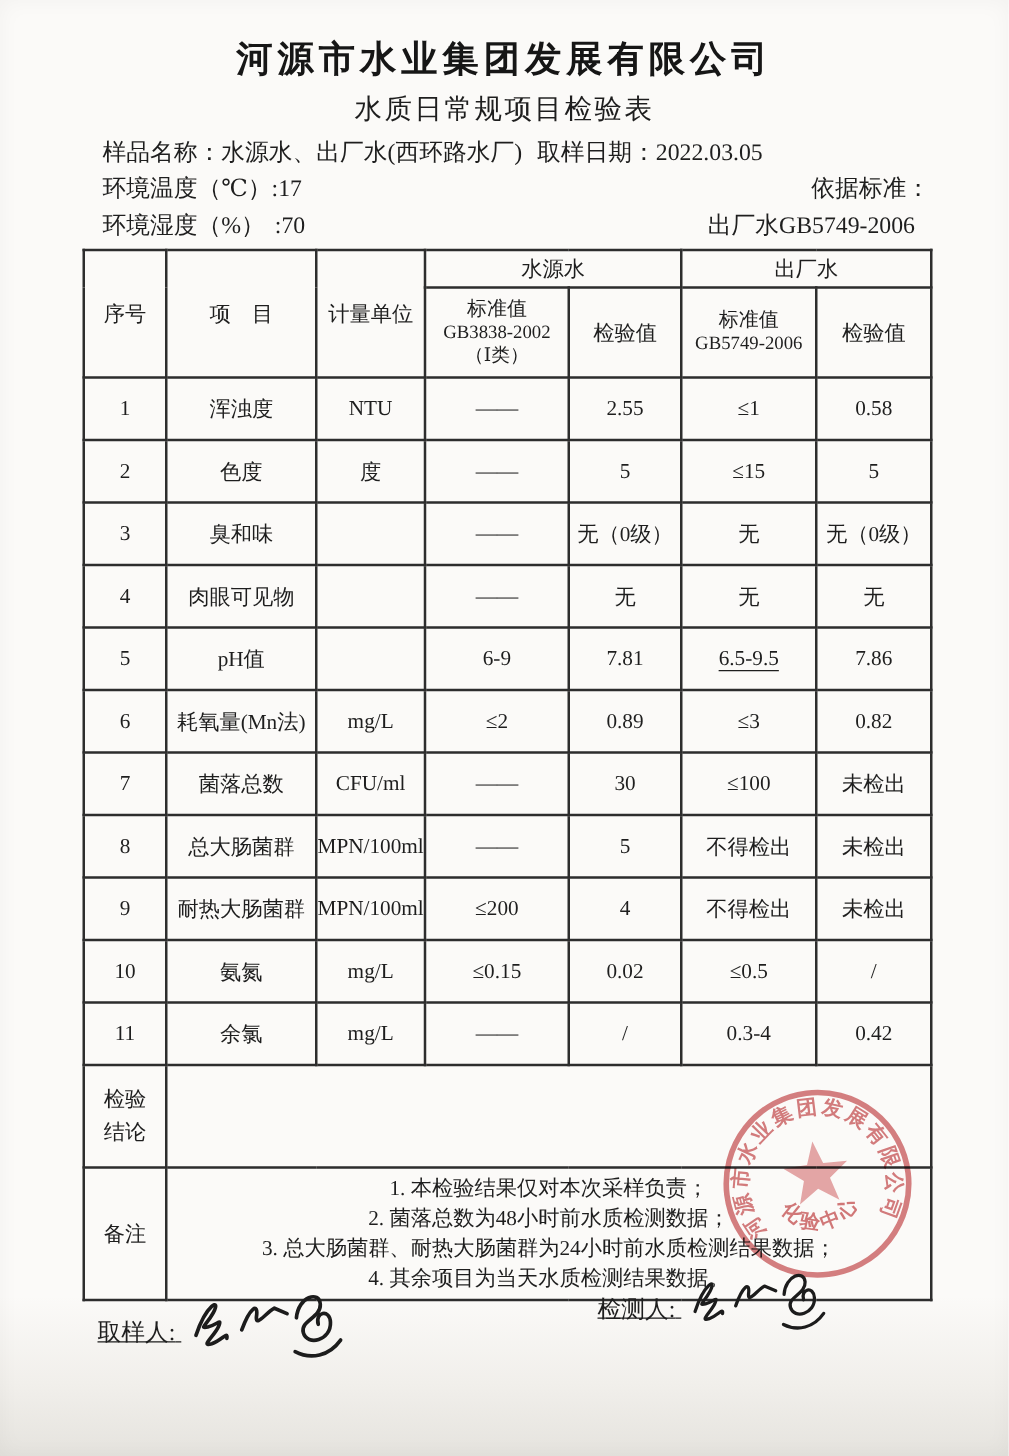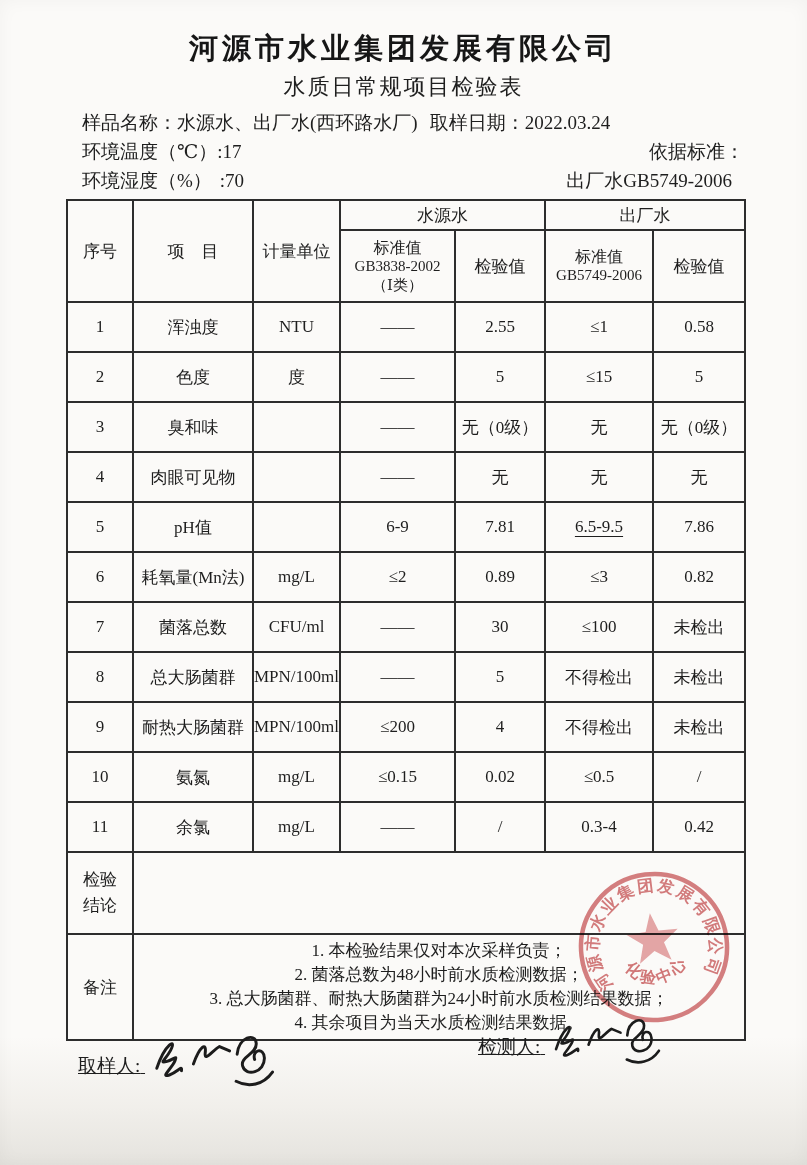--- a/index.html
+++ b/index.html
@@ -45,21 +45,21 @@
 <div class="page">
 
   <div class="company-name">河源市水业集团发展有限公司</div>
   <div class="doc-title">水质日常规项目检验表</div>
 
   <div class="meta">
     <div class="meta-row">
       <span>样品名称：</span>
         <span>水源水、出厂水(西环路水厂)</span>
       <span class="gap">取样日期：</span>
-        <span>2022.03.24</span>
+        <span>2022.03.05</span>
     </div>
     <div class="meta-row">
       <span>环境温度（℃）</span>
         <span>:17</span>
       <span class="right">依据标准：</span>
     </div>
     <div class="meta-row">
       <span>环境湿度（%）</span>
         <span style="margin-left:8px">:70</span>
       <span class="right2">出厂水GB5749-2006</span>

